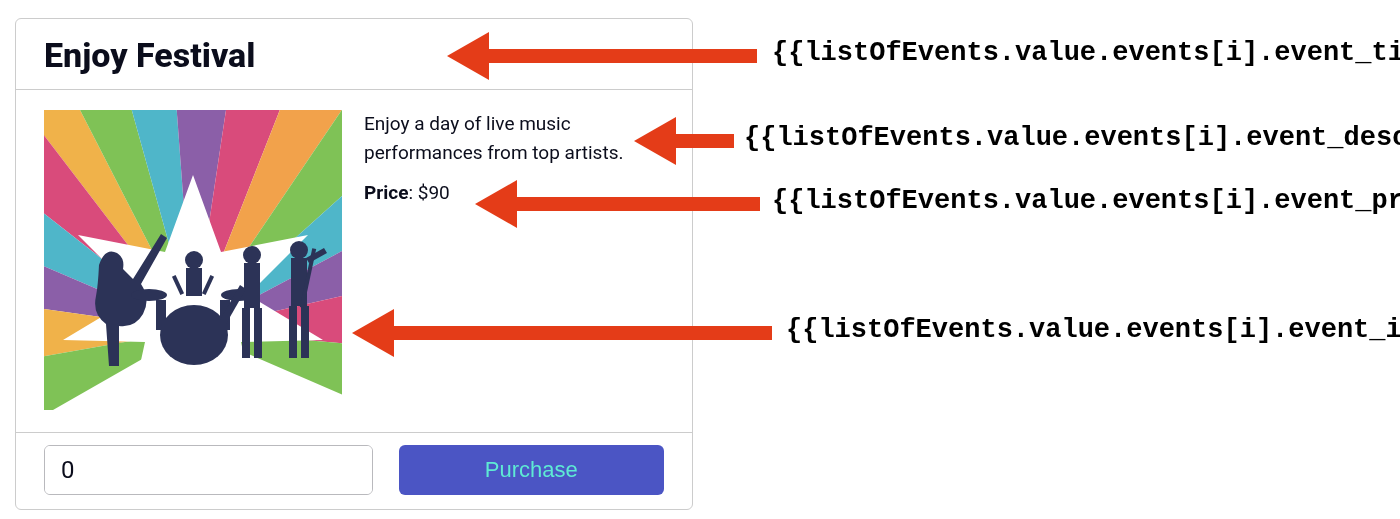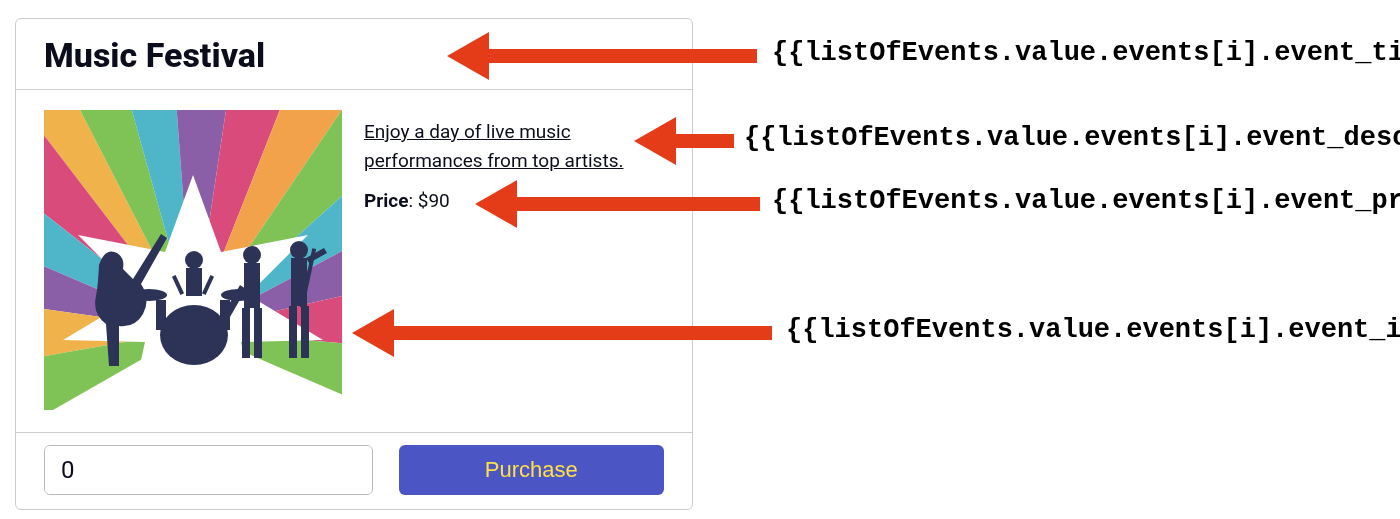--- a/index.html
+++ b/index.html
@@ -46,21 +46,21 @@
     background: #fff;
     overflow: hidden;
   }
   .event-image svg { width: 100%; height: 100%; display: block; }
   .text-col {
     flex: 1 1 auto;
     font-size: 19px;
     line-height: 1.5;
     color: #0b0d1c;
   }
-  .desc { margin: 8px 0 12px; text-decoration: underline; }
+  .desc { margin: 0 0 12px; }
   .price-line { margin: 0; }
   .price-label { font-weight: 700; }
   .card-footer {
     display: flex;
     align-items: center;
     padding: 12px 28px 14px;
     gap: 26px;
   }
   .stepper {
     display: flex;
@@ -95,21 +95,21 @@
     font-size: 10px;
     color: #555;
     user-select: none;
     background: #fff;
   }
   .step-btn:first-child { border-bottom: 1px solid #b9b9bd; }
   .purchase-btn {
     width: 282px;
     height: 50px;
     background: #4b55c4;
-    color: #fde047;
+    color: #5eead4;
     font-size: 22px;
     font-weight: 500;
     border: none;
     border-radius: 6px;
     cursor: pointer;
   }
   
   .arrow {
     position: absolute;
     height: 12px;
@@ -137,21 +137,21 @@
     font-size: 27px;
     color: #000;
     white-space: nowrap;
   }
 </style>
 </head>
 <body>
 
 <div class="card">
   <div class="card-header">
-    <h1 class="card-title">Music Festival</h1>
+    <h1 class="card-title">Enjoy Festival</h1>
   </div>
   <div class="card-body">
     <div class="event-image">
       <svg viewBox="0 0 298 300" preserveAspectRatio="xMidYMid slice">
 
         <g>
           <rect x="0" y="0" width="298" height="300" fill="#ffffff"></rect>
 
           <g transform="translate(149,220)">
             <polygon points="0,0 -260,-340 -190,-370" fill="#f0b24a"></polygon>

